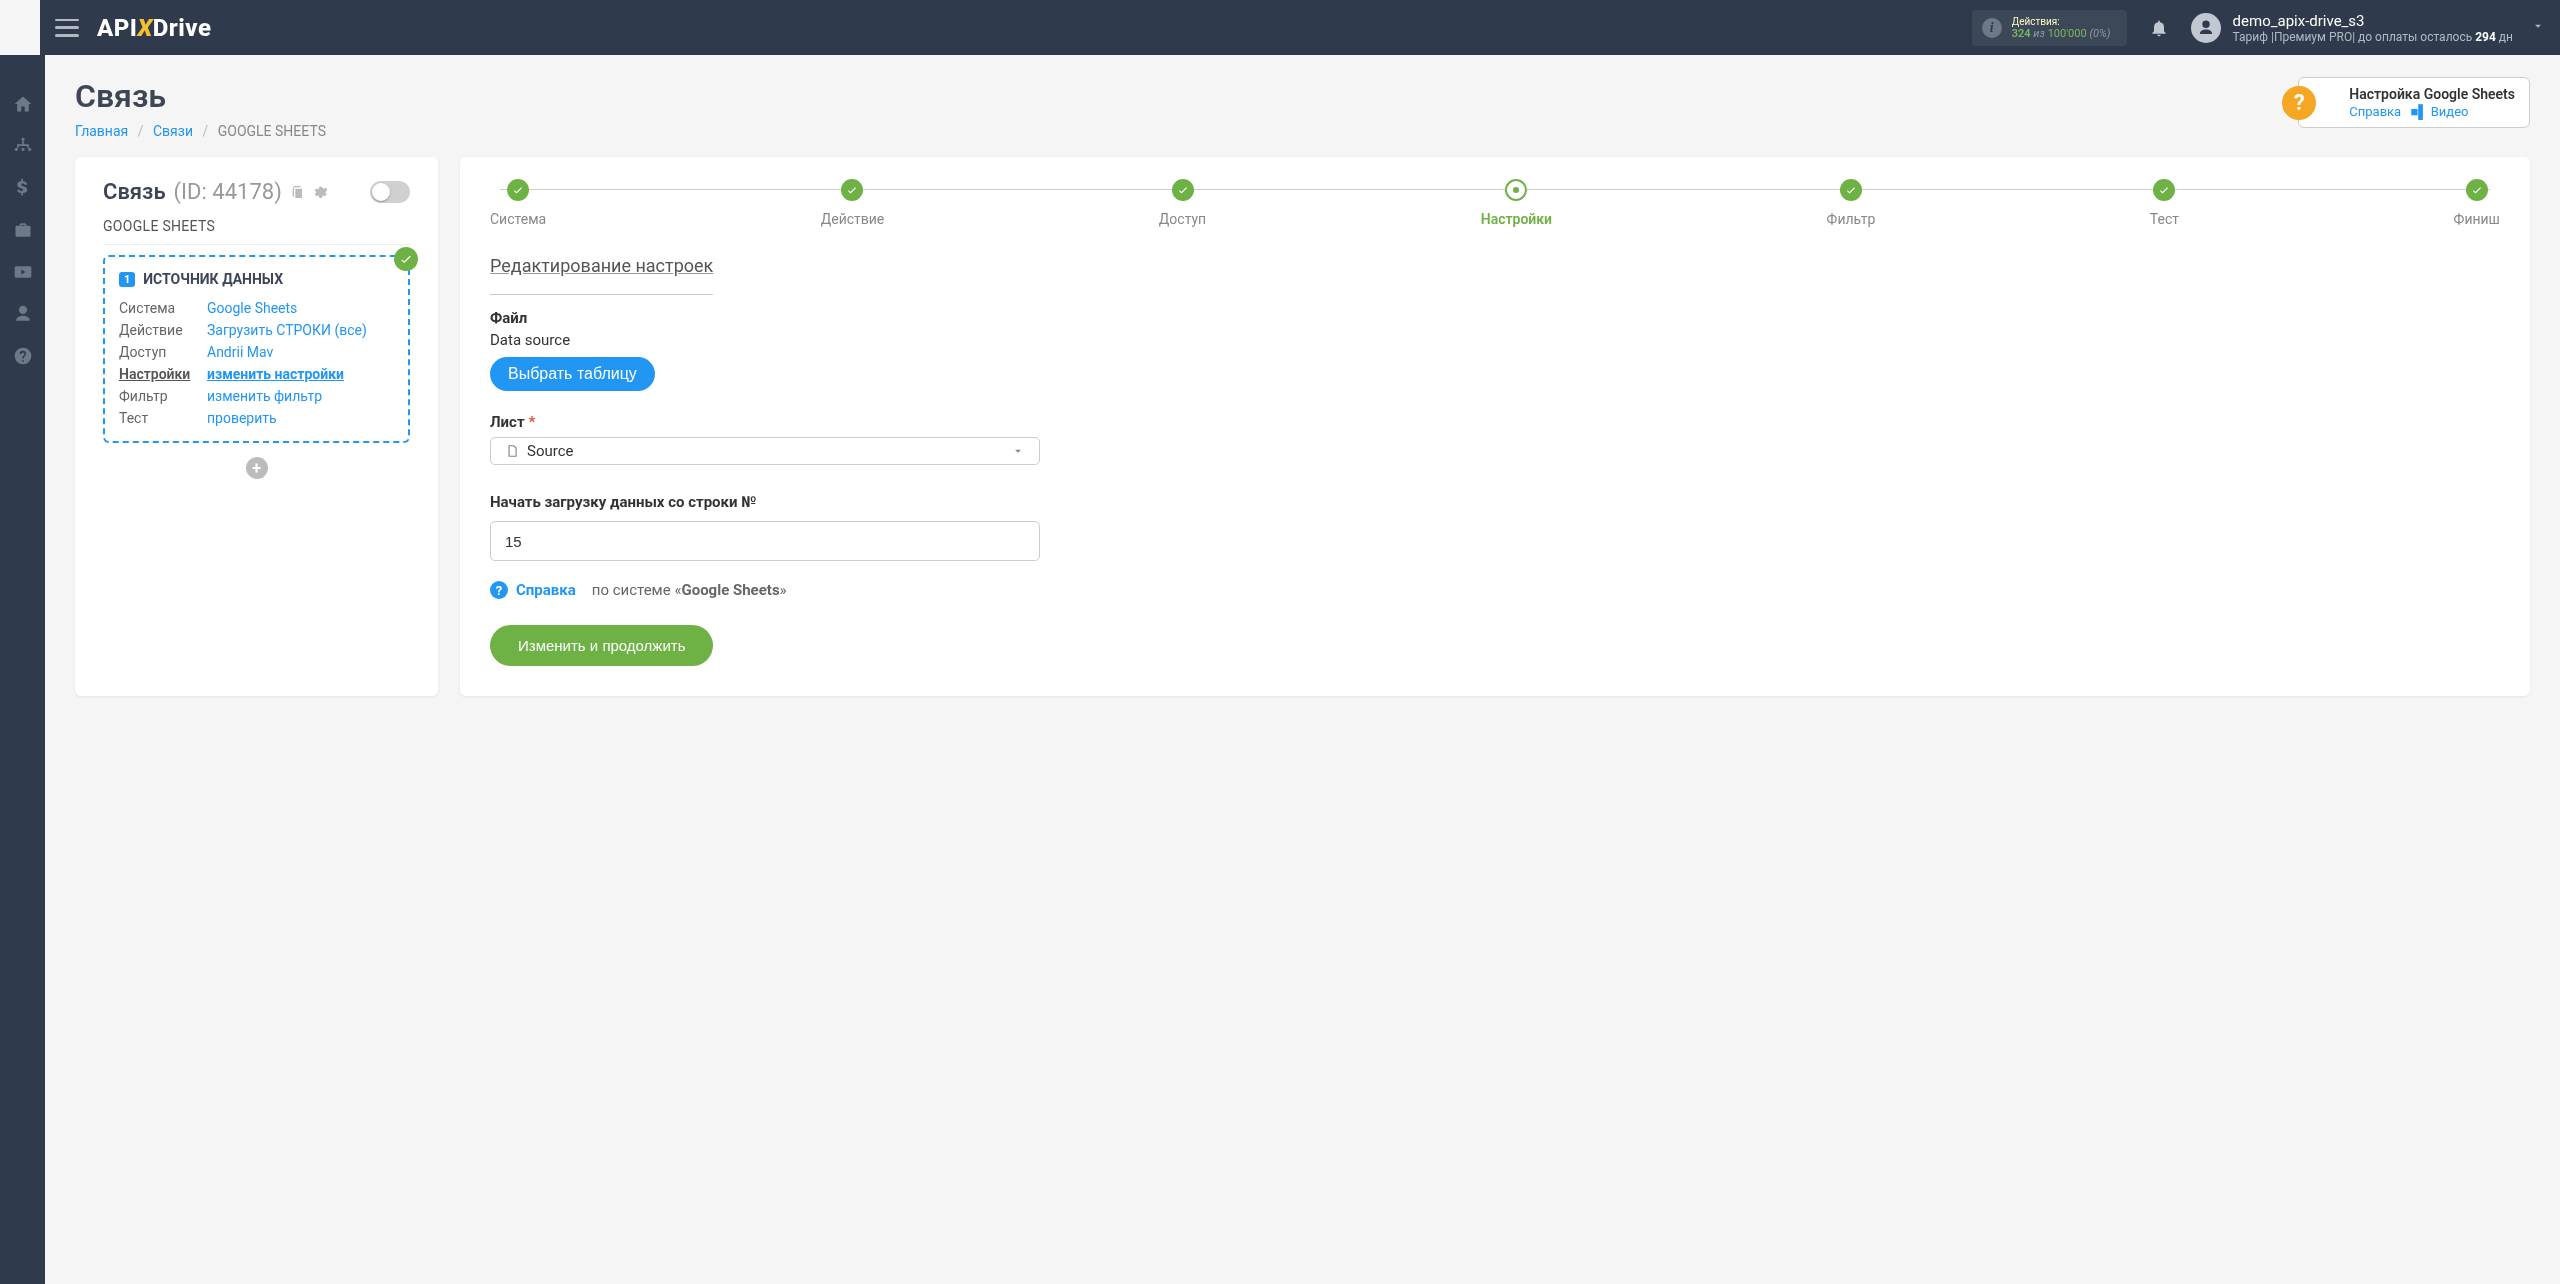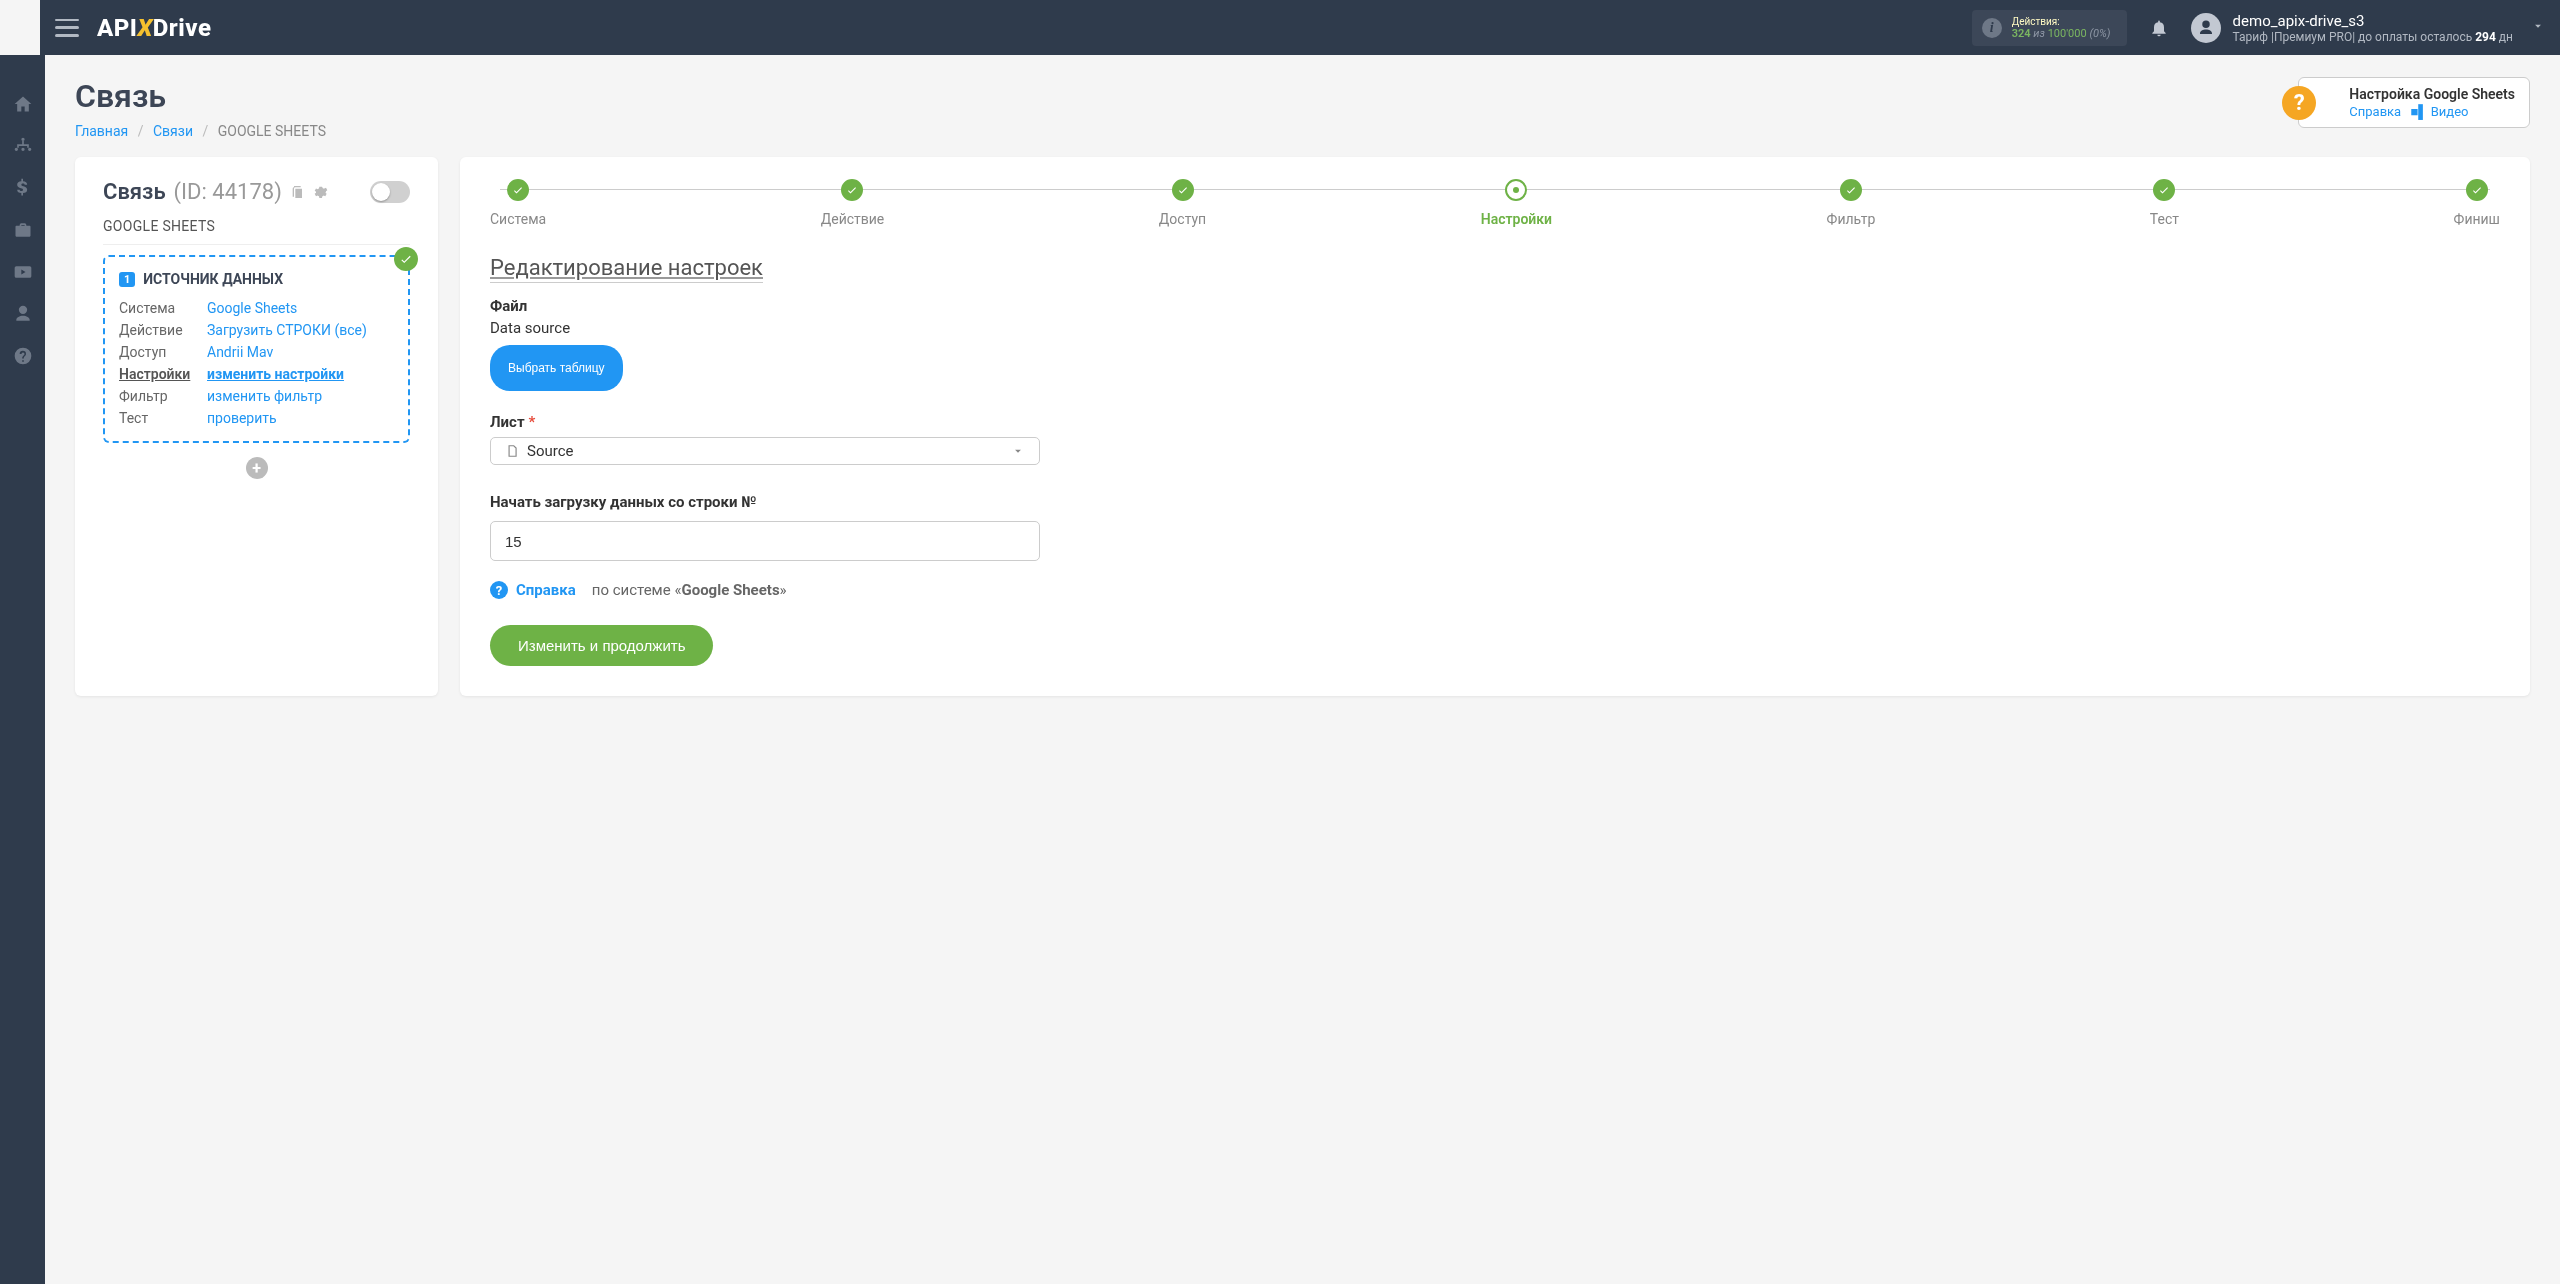--- a/index.html
+++ b/index.html
@@ -77,24 +77,24 @@
 .stepper { display: flex; justify-content: space-between; align-items: flex-start; position: relative; margin-bottom: 28px; }
 .stepper::before { content: ""; position: absolute; top: 10px; left: 10px; right: 10px; height: 1px; background: #ccc; z-index: 0; }
 .step { display: flex; flex-direction: column; align-items: center; font-size: 14px; color: #888; z-index: 1; }
 .step.done .circle { background: #6eb246; }
 .step.current .circle { background: #fff; border: 2px solid #6eb246; }
 .step.current .circle::after { content: ""; width: 6px; height: 6px; background: #6eb246; border-radius: 50%; }
 .step.current .step-label { color: #6eb246; font-weight: 600; }
 .circle { width: 22px; height: 22px; border-radius: 50%; display: flex; align-items: center; justify-content: center; background: #fff; border: 2px solid #ccc; margin-bottom: 10px; }
 .step.done .circle { border-color: #6eb246; }
 .step.done .circle svg { width: 12px; height: 12px; fill: #fff; }
-.section-header { font-size: 22px; color: #555; border-bottom: 1px solid #ccc; display: inline-block; padding-bottom: 2px; margin-bottom: 14px; text-decoration: underline; text-decoration-color: #999; }
+.section-header { font-size: 18px; color: #555; border-bottom: 1px solid #ccc; display: inline-block; padding-bottom: 18px; margin-bottom: 14px; text-decoration: underline; text-decoration-color: #999; }
 .form-label { font-size: 15px; font-weight: 700; color: #333; margin-bottom: 4px; }
 .form-text { font-size: 15px; color: #333; margin-bottom: 8px; }
-.btn-blue { background: #2196f3; color: #fff; border: none; padding: 16px 18px; border-radius: 20px; font-size: 12px; cursor: pointer; margin-bottom: 22px; }
+.btn-blue { background: #2196f3; color: #fff; border: none; padding: 8px 18px; border-radius: 20px; font-size: 16px; cursor: pointer; margin-bottom: 22px; }
 .req { color: #e74c3c; margin-left: 4px; }
 .select-box { border: 1px solid #ccc; border-radius: 5px; height: 28px; display: flex; align-items: center; padding: 0 14px; width: 550px; margin-top: 6px; margin-bottom: 28px; cursor: pointer; position: relative; }
 .select-box svg.doc { width: 14px; height: 14px; fill: none; stroke: #888; stroke-width: 2; margin-right: 8px; }
 .select-box .val { flex: 1; color: #333; font-size: 15px; }
 .select-box svg.chev { width: 14px; height: 14px; fill: #888; }
 .input-box { border: 1px solid #ccc; border-radius: 5px; height: 40px; padding: 15px 14px; width: 550px; margin-top: 6px; font-size: 15px; color: #333; outline: none; margin-bottom: 20px; }
 .help-line { font-size: 15px; display: flex; align-items: center; margin-bottom: 26px; }
 .help-line .q { width: 18px; height: 18px; background: #2196f3; border-radius: 50%; color: #fff; font-weight: bold; display: flex; align-items: center; justify-content: center; font-size: 13px; margin-right: 8px; }
 .help-line b.link { color: #2196f3; font-weight: 700; }
 .help-line .rest { color: #666; margin-left: 16px; }

